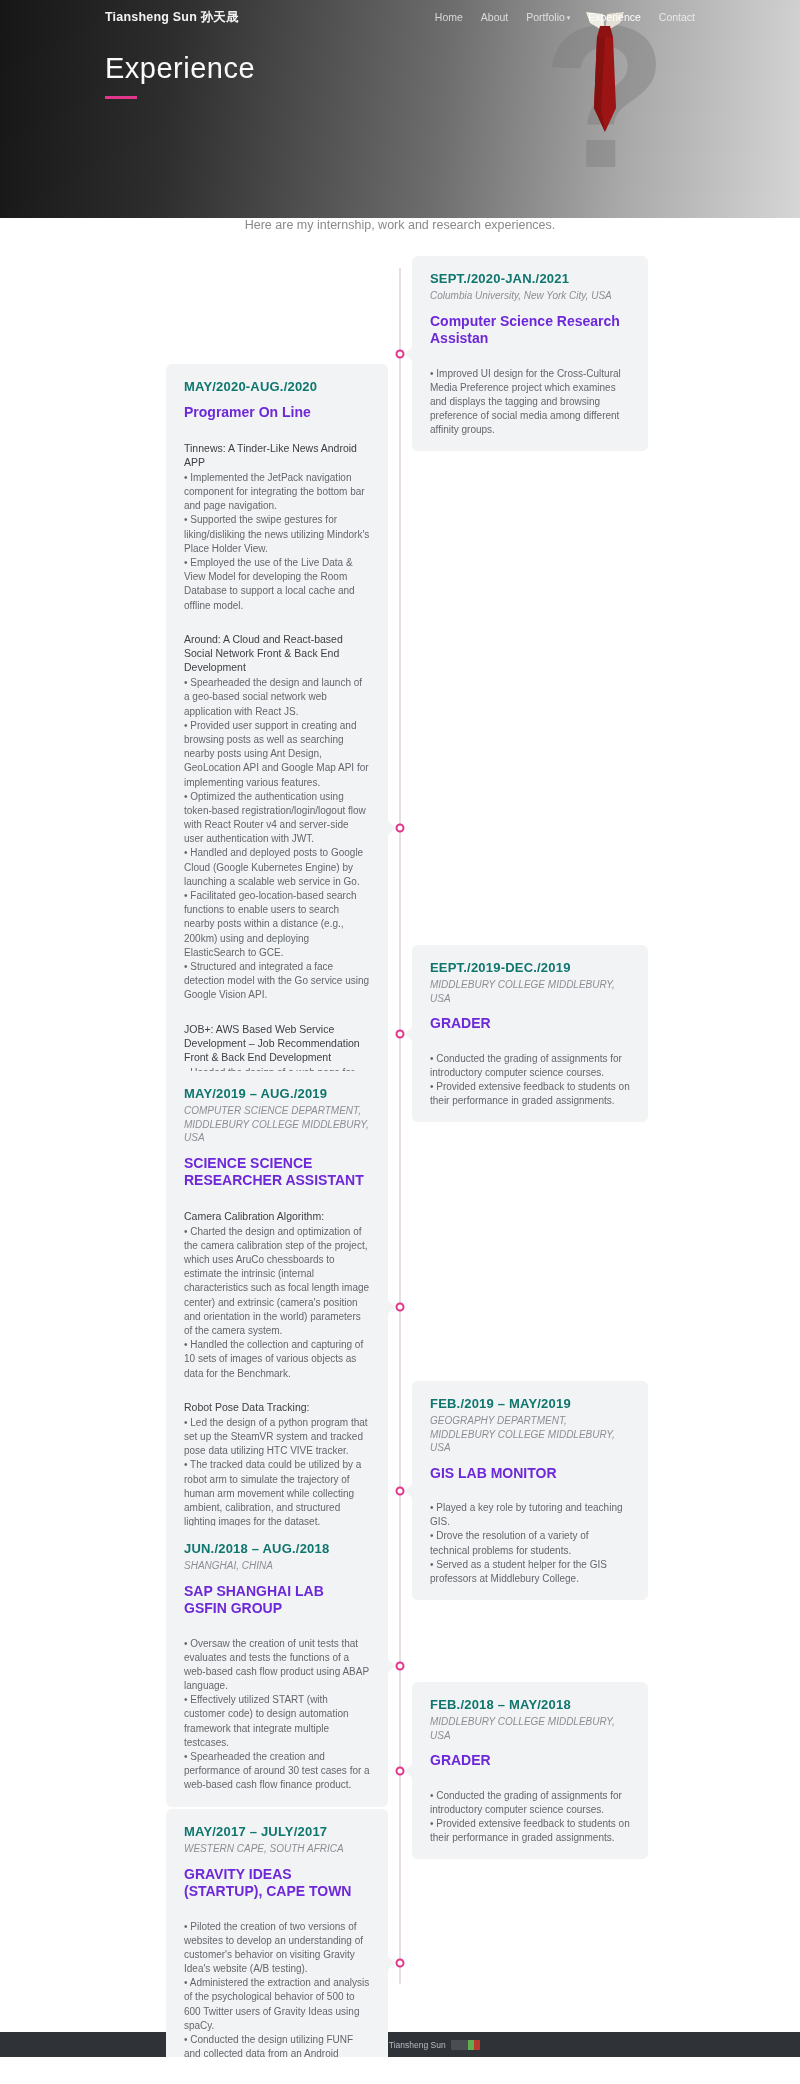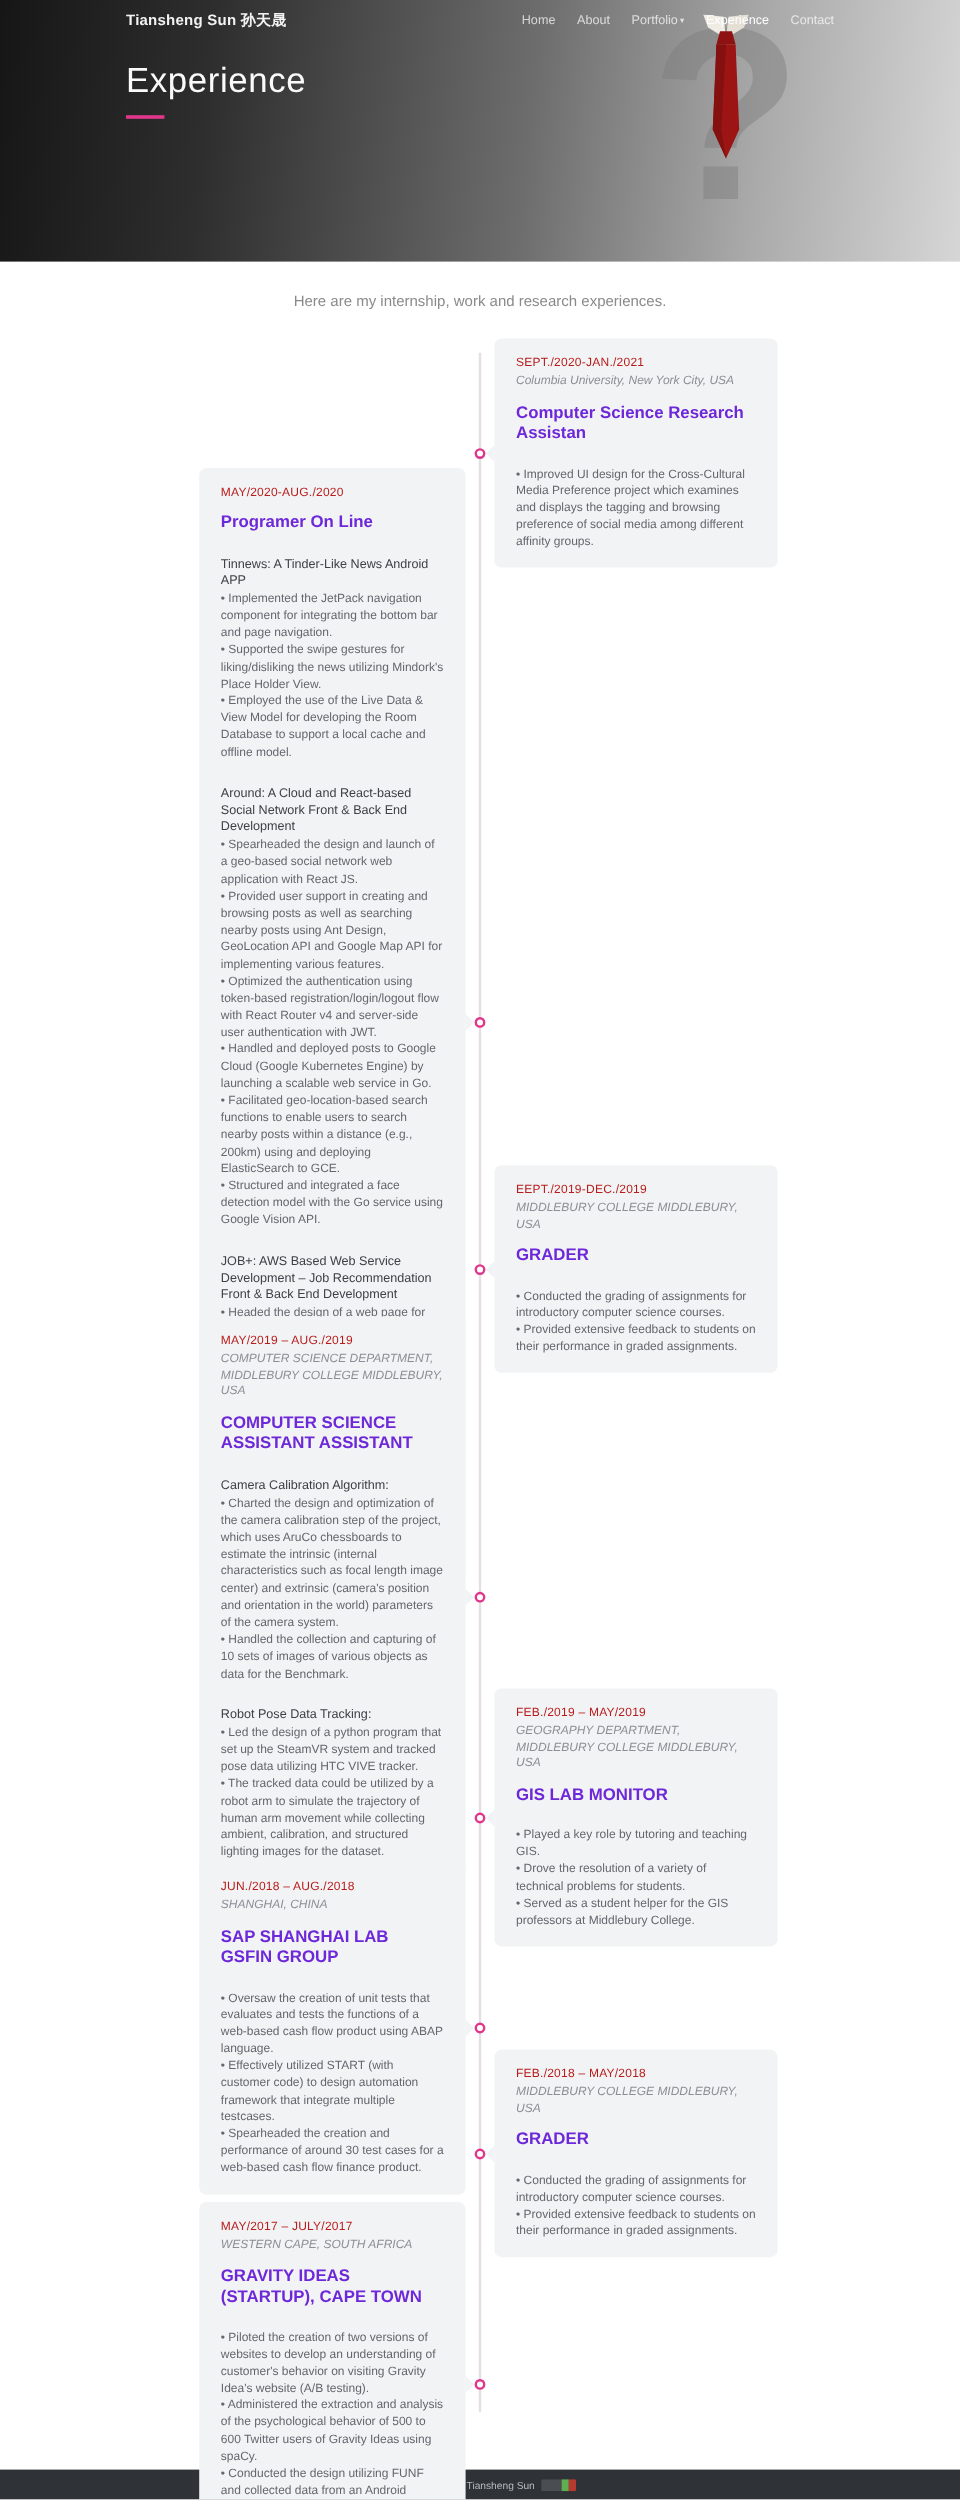--- a/index.html
+++ b/index.html
@@ -27,21 +27,21 @@
   .hero-art { position: absolute; left: 540px; top: 0; width: 130px; height: 218px; }
   .qmark {
     position: absolute; left: 0; top: -24px; width: 130px; height: 240px;
     font-size: 205px; line-height: 240px; text-align: center;
     color: #7d7d7d; opacity: .45; font-weight: bold;
   }
   .tie-svg { position: absolute; left: 50%; transform: translateX(-50%); top: 12px; }
 
   
   .main { background: #fff; }
-  .intro { padding-top: 26px; text-align: center; font-size: 12.5px; color: #8a8a8a; }
+  .intro { text-align: center; font-size: 12.5px; color: #8a8a8a; }
 
   
   .timeline { position: relative; width: 800px; height: 1776px; margin-top: 24px; }
   .timeline::before {
     content: ""; position: absolute; left: 399px; top: 12px; bottom: 48px;
     width: 2px; background: #e6dee3;
   }
   .titem { position: absolute; left: 0; width: 100%; }
   .card {
     position: relative; background: #f2f3f4; border-radius: 6px;
@@ -55,21 +55,21 @@
   }
   .titem.right .card::after {
     content: ""; position: absolute; left: -7px; top: 50%; margin-top: -7px;
     border: 7px solid transparent; border-left: 0; border-right: 7px solid #f2f3f4;
   }
   .dot {
     position: absolute; left: 400px; top: 50%; width: 9px; height: 9px;
     transform: translate(-50%,-50%);
     background: #fff; border: 2px solid #e0368c; border-radius: 50%;
   }
-  .date { font-size: 10px; font-weight: normal; color: #b91c1c; letter-spacing: .2px; }
+  .date { font-size: 13px; font-weight: bold; color: #0f766e; letter-spacing: .2px; }
   .org  { font-size: 10px; font-style: italic; color: #8b8f95; margin-top: 3px; line-height: 1.35; }
   .ttl  { font-size: 14px; font-weight: bold; color: #6d28d9; margin: 10px 0 2px 0; line-height: 1.25; }
   .sec  { margin-top: 19px; }
   .shead { font-size: 10.5px; font-weight: normal; color: #3d4147; line-height: 1.35; margin-bottom: 2px; }
   .bullet { font-size: 10px; line-height: 1.42; color: #63676d; }
 
   
   .footer {
     height: 25px; background: #2f3237; display: flex; align-items: center;
     justify-content: center; gap: 5px;
@@ -164,21 +164,21 @@
             <div class="bullet">• Conducted the grading of assignments for introductory computer science courses.</div>
             <div class="bullet">• Provided extensive feedback to students on their performance in graded assignments.</div>
           </div>
         </div>
         <span class="dot"></span>
       </div>
       <div class="titem left" style="top: 815px;">
         <div class="card">
           <div class="date">MAY/2019 – AUG./2019</div>
           <div class="org">COMPUTER SCIENCE DEPARTMENT, MIDDLEBURY COLLEGE MIDDLEBURY, USA</div>
-          <h3 class="ttl">COMPUTER SCIENCE ASSISTANT ASSISTANT</h3>
+          <h3 class="ttl">SCIENCE SCIENCE RESEARCHER ASSISTANT</h3>
           <div class="sec">
             <div class="shead">Camera Calibration Algorithm:</div>
             <div class="bullet">• Charted the design and optimization of the camera calibration step of the project, which uses AruCo chessboards to estimate the intrinsic (internal characteristics such as focal length image center) and extrinsic (camera's position and orientation in the world) parameters of the camera system.</div>
             <div class="bullet">• Handled the collection and capturing of 10 sets of images of various objects as data for the Benchmark.</div>
           </div>
           <div class="sec">
             <div class="shead">Robot Pose Data Tracking:</div>
             <div class="bullet">• Led the design of a python program that set up the SteamVR system and tracked pose data utilizing HTC VIVE tracker.</div>
             <div class="bullet">• The tracked data could be utilized by a robot arm to simulate the trajectory of human arm movement while collecting ambient, calibration, and structured lighting images for the dataset.</div>
           </div>

